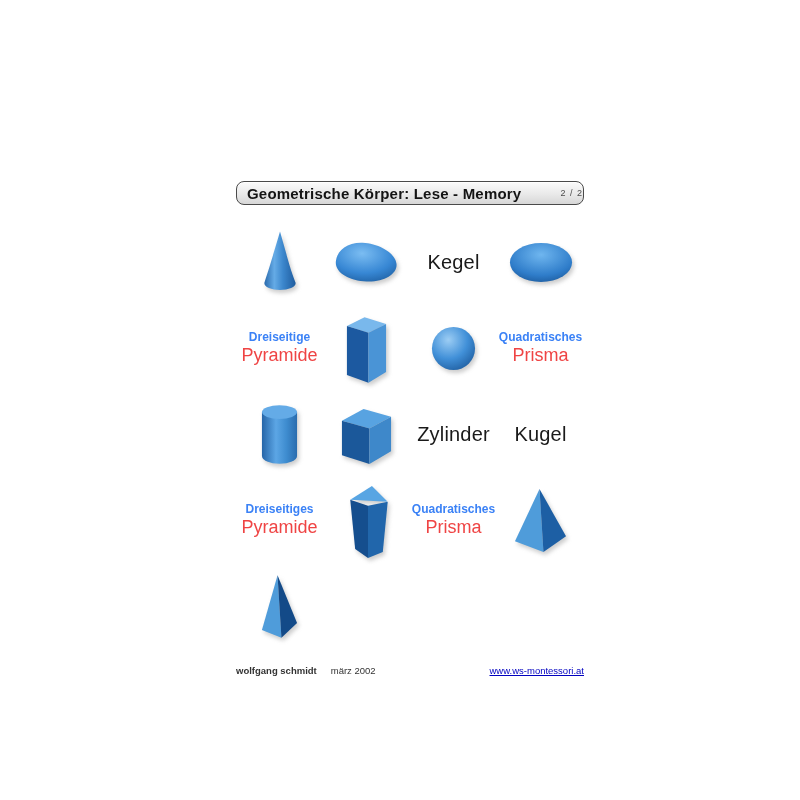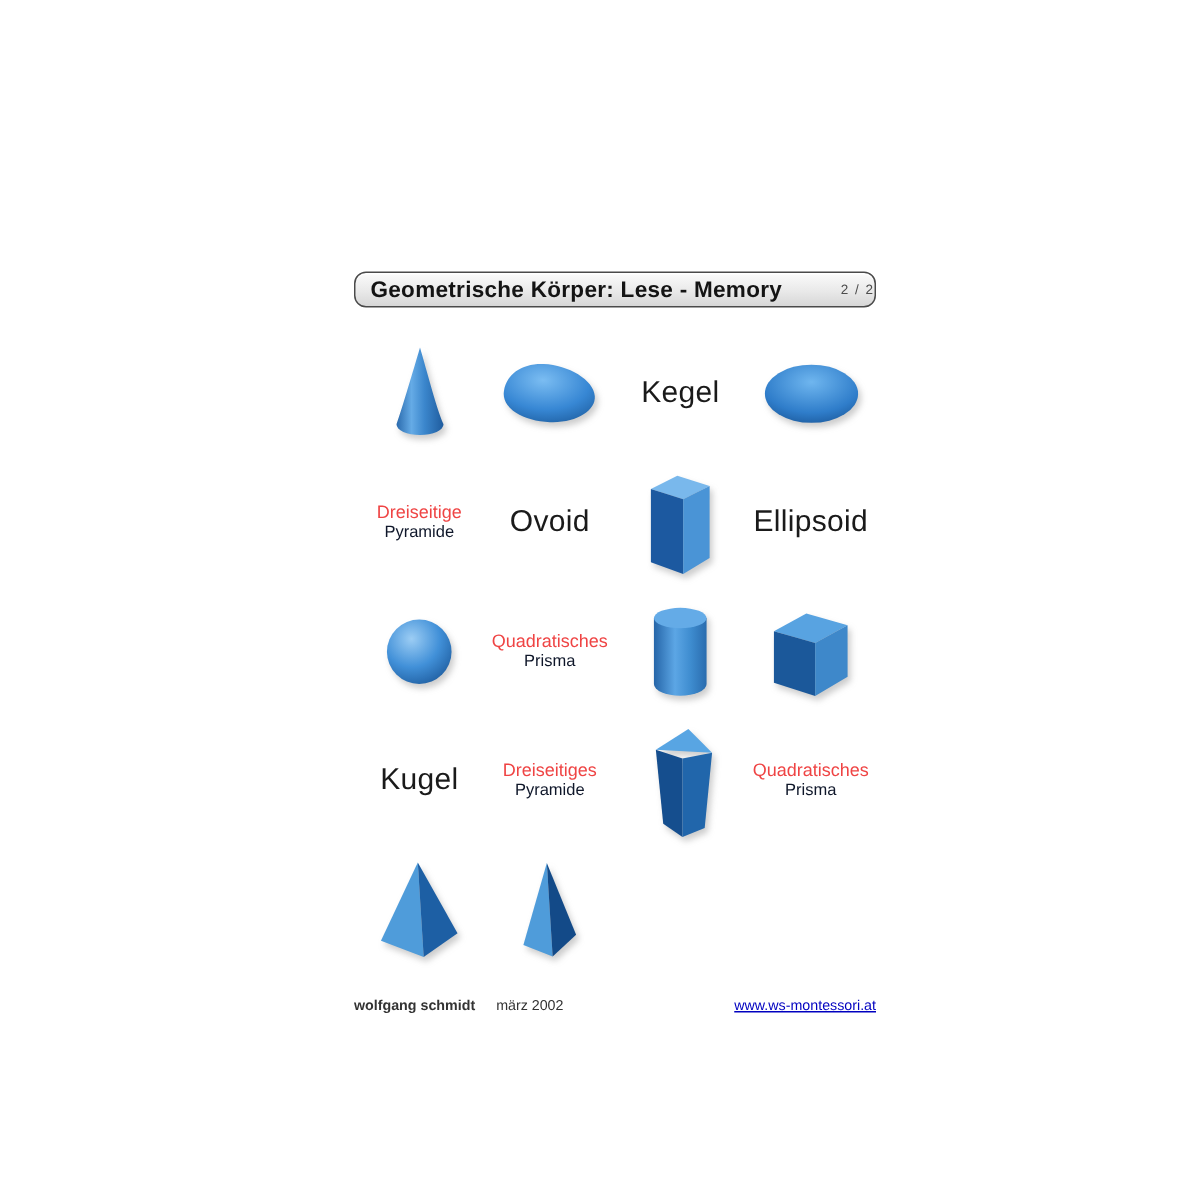--- a/index.html
+++ b/index.html
@@ -55,26 +55,27 @@
     justify-content: center;
     text-align: center;
   }
   .lbl {
     font-size: 20px;
     color: #1a1a1a;
     letter-spacing: 0.2px;
   }
   .lbl-small {
     font-size: 12px;
+    color: #3b82f6;
+    line-height: 1.15;
+    font-weight: bold;
+  }
+  .lbl-big {
+    font-size: 18px;
     color: #ef4444;
-    line-height: 1.15;
-  }
-  .lbl-big {
-    font-size: 11px;
-    color: #0f172a;
     line-height: 1.15;
   }
   .shape { filter: drop-shadow(2px 3px 2px rgba(110,110,110,0.35)); }
   
   .footer {
     margin-top: 16px;
     display: flex;
     align-items: baseline;
     font-size: 9.5px;
   }
@@ -139,33 +140,27 @@
         </defs>
         <ellipse cx="34" cy="22" rx="32" ry="20" fill="url(#gEll)"></ellipse>
       </svg>
     </div>
 
     <div class="cell">
       <span class="lbl-small">Dreiseitige</span>
       <span class="lbl-big">Pyramide</span>
     </div>
     <div class="cell">
-      <span class="lbl">Ovoid</span>
-    </div>
-    <div class="cell">
       <svg class="shape" width="45" height="69" viewBox="0 0 46 70">
         <polygon points="3,12 21,3 43,10 25,19" fill="#79b8ec"></polygon>
         <polygon points="3,12 25,19 25,70 3,62" fill="#1c59a0"></polygon>
         <polygon points="25,19 43,10 43,59 25,70" fill="#4a94d6"></polygon>
       </svg>
     </div>
 
-    <div class="cell">
-      <span class="lbl">Ellipsoid</span>
-    </div>
     <div class="cell">
       <svg class="shape" width="47" height="47" viewBox="0 0 48 48">
         <defs>
           <radialGradient id="gSph" cx="0.38" cy="0.3" r="0.8">
             <stop offset="0" stop-color="#9ccdf4"></stop>
               <stop offset="0.55" stop-color="#4190d8"></stop>
             <stop offset="1" stop-color="#1d5b9d"></stop>
           </radialGradient>
         </defs>
         <circle cx="24" cy="24" r="22" fill="url(#gSph)"></circle>
@@ -191,20 +186,23 @@
     </div>
 
     <div class="cell">
       <svg class="shape" width="55" height="61" viewBox="0 0 56 62">
         <polygon points="3,17 25,5 53,13 31,25" fill="#58a3e1"></polygon>
         <polygon points="3,17 31,25 31,61 3,52" fill="#1b589a"></polygon>
         <polygon points="31,25 53,13 53,48 31,61" fill="#3e88ca"></polygon>
       </svg>
     </div>
     <div class="cell">
+      <span class="lbl">Zylinder</span>
+    </div>
+    <div class="cell">
       <span class="lbl">Kugel</span>
     </div>
     <div class="cell">
       <span class="lbl-small">Dreiseitiges</span>
       <span class="lbl-big">Pyramide</span>
     </div>
 
     <div class="cell">
       <svg class="shape" width="48" height="75" viewBox="0 0 48 76">
         <polygon points="7,17 29,3 45,19" fill="#58a5e3"></polygon>

